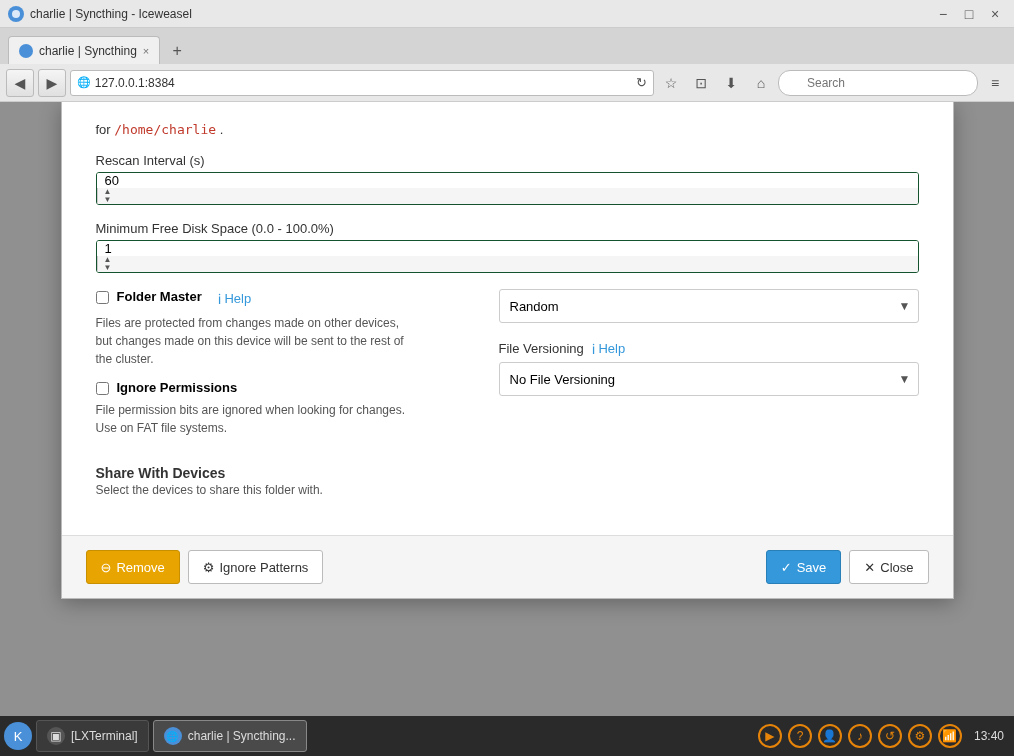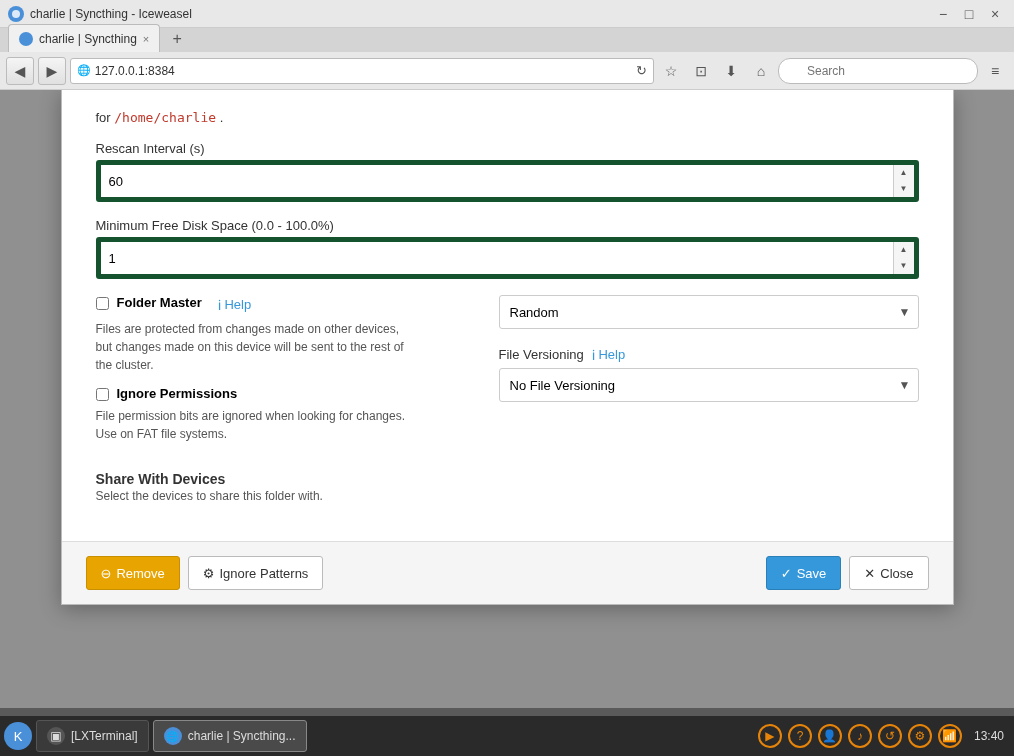--- a/index.html
+++ b/index.html
@@ -47,21 +47,21 @@
       background: transparent;
       cursor: pointer;
       font-size: 14px;
       color: #555;
       display: flex; align-items: center; justify-content: center;
     }
 
     
     .tabbar {
       background: #d4d4d4;
-      height: 24px;
+      height: 36px;
       display: flex;
       align-items: flex-end;
       padding: 0 8px;
     }
     .tab {
       background: #f0f0f0;
       border: 1px solid #bbb;
       border-bottom: none;
       border-radius: 4px 4px 0 0;
       padding: 4px 10px;
@@ -215,23 +215,24 @@
     }
     .form-label {
       font-weight: normal;
       font-size: 13px;
       color: #333;
       margin-bottom: 4px;
       display: block;
     }
     .form-input-wrapper {
       display: flex;
-      border: 5px solid #14532d;
+      border: 1px solid #14532d;
       border-radius: 3px;
       overflow: hidden;
+      flex-direction: column;
     }
     .form-input {
       flex: 1;
       height: 32px;
       border: none;
       padding: 0 8px;
       font-size: 13px;
       outline: none;
     }
     .form-spinner {

